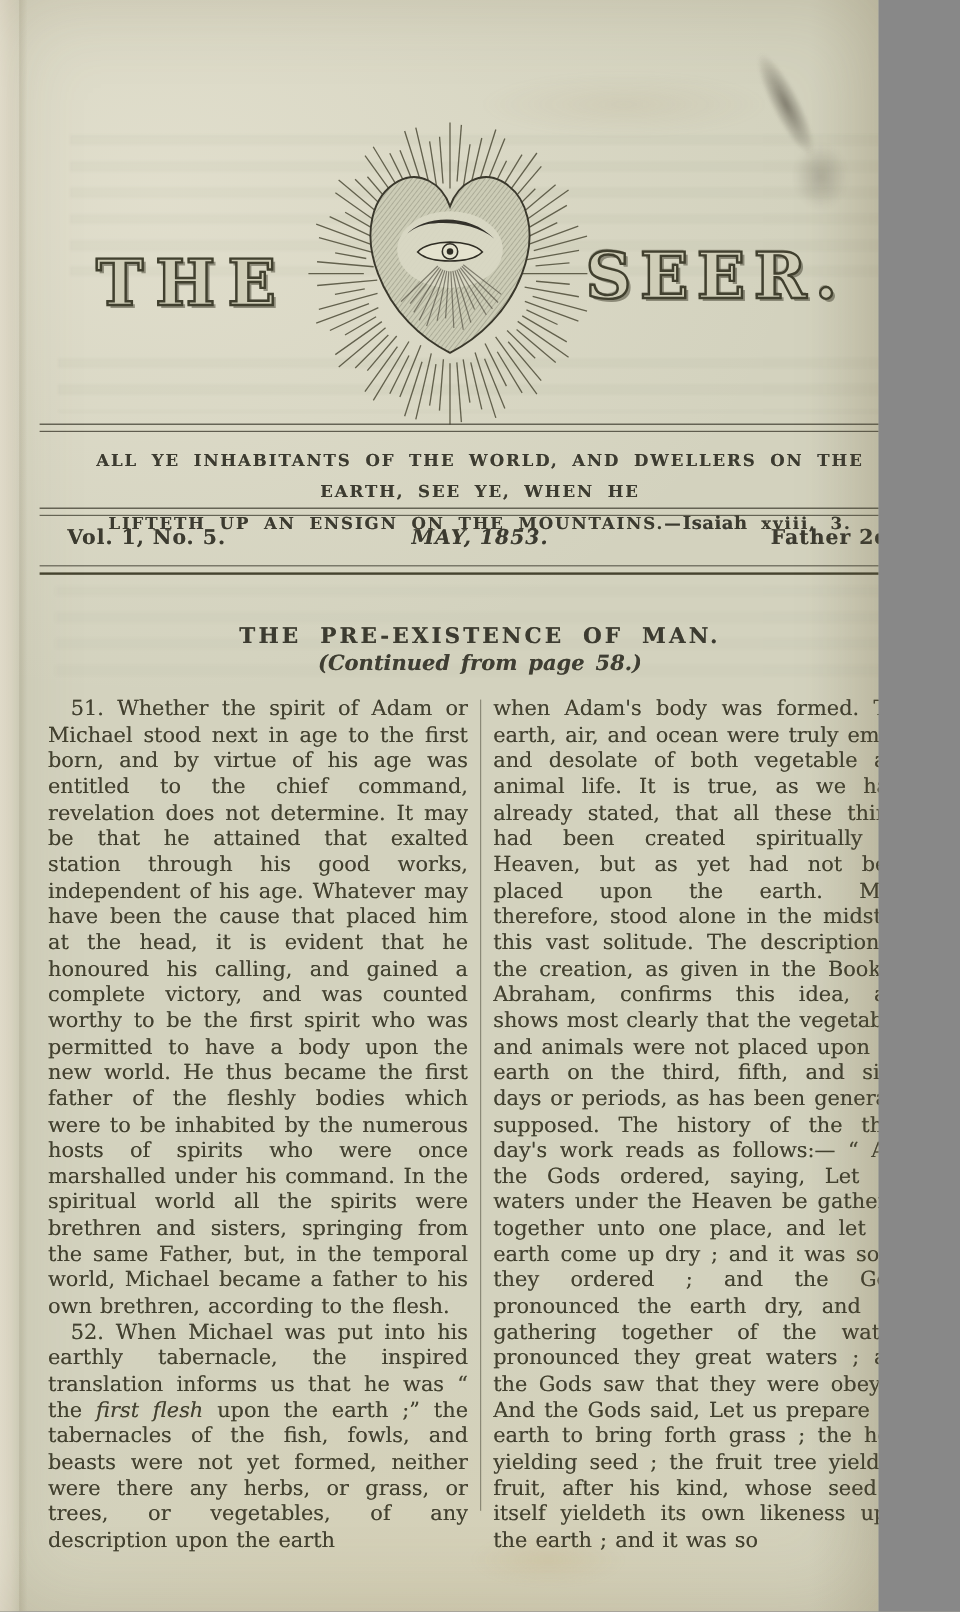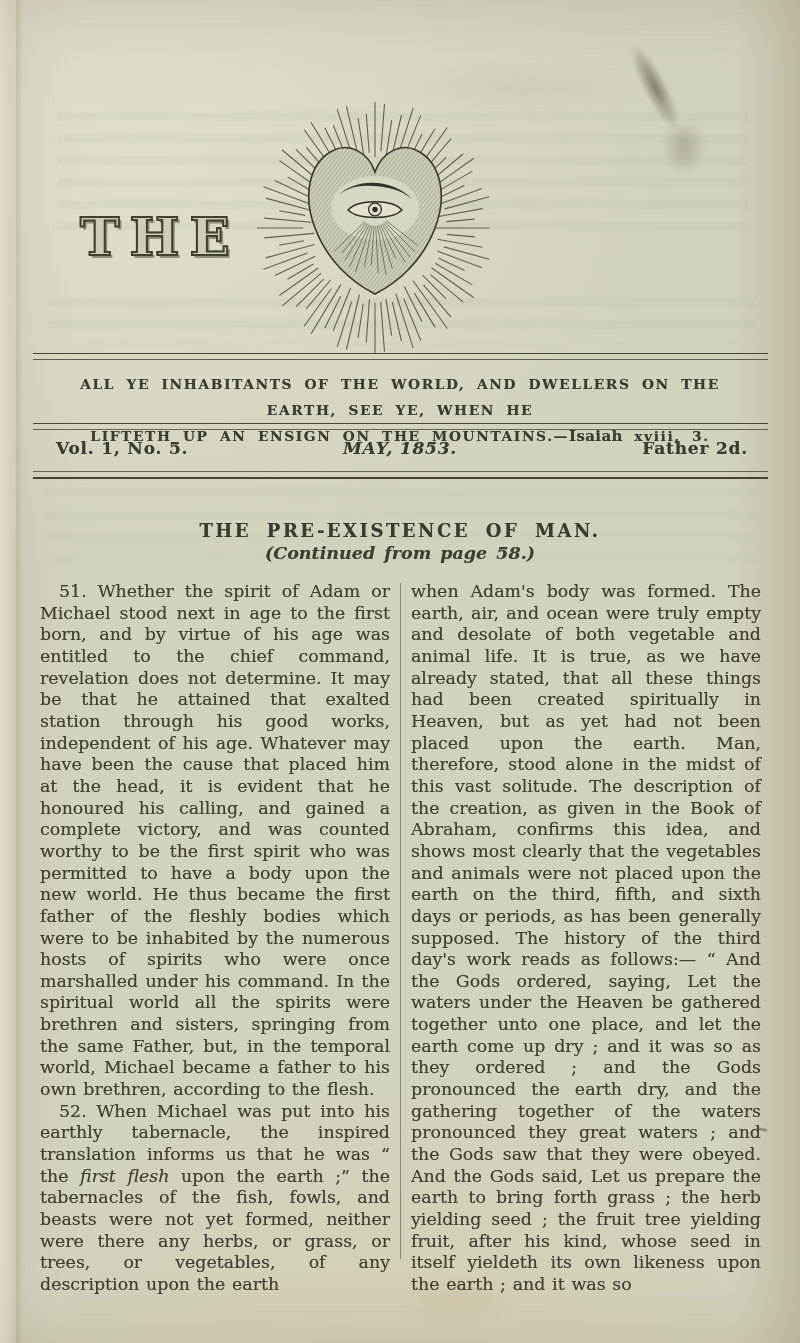--- a/index.html
+++ b/index.html
@@ -1,17 +1,17 @@
 <!DOCTYPE html>
 <html lang="en"><head>
 <meta charset="utf-8">
 <style>
   html,body { margin:0; padding:0; background:#888; }
   .page {
-    position:relative; width:800px; height:1343px; overflow:hidden;
+    position:relative; width:732px; height:1343px; overflow:hidden;
     background:
       radial-gradient(ellipse 900px 700px at 18% 12%, rgba(236,232,216,.55), rgba(236,232,216,0) 60%),
       radial-gradient(ellipse 700px 500px at 50% 105%, rgba(216,202,162,.35), rgba(216,202,162,0) 65%),
       linear-gradient(90deg, rgba(120,108,72,0) 92%, rgba(120,108,72,.14) 100%),
       #d3d2be;
     font-family:"DejaVu Serif", serif; color:#403e33;
   }
   .page::after{ content:""; position:absolute; inset:0; pointer-events:none;
     box-shadow: inset 0 0 70px rgba(118,106,72,.22); }
 
@@ -218,20 +218,21 @@
         <g transform="translate(0,-8)">
           <path d="M -37,-18 C -22,-35 16,-37 37,-15 C 22,-28 -4,-30 -20,-27 C -28,-25 -33,-22 -37,-18 Z" fill="#33312a"></path>
           <path d="M -27,-4 C -17,-15 17,-15 27,-4 C 17,6 -17,6 -27,-4 Z" fill="#e4e2ce" stroke="#2f2d24" stroke-width="1.3"></path>
           <circle cx="0" cy="-4.5" r="6.4" fill="none" stroke="#2f2d24" stroke-width="1.3"></circle>
           <circle cx="0" cy="-4.5" r="2.7" fill="#2f2d24"></circle>
         </g>
         <path d="M 0,-50 C -7,-70 -26,-80 -43,-71 C -65,-59 -73,-28 -60,6 C -48,38 -24,60 0,72 C 24,60 48,38 60,6 C 73,-28 65,-59 43,-71 C 26,-80 7,-70 0,-50 Z" fill="none" stroke="#3a382c" stroke-width="1.6"></path>
       </g>
     </svg>
 
+    <div class="ornate ornate-seer">SEER.</div>
   </header>
 
   <div class="rule rule-1"></div>
 
   <div class="epigraph">
     <div>ALL YE INHABITANTS OF THE WORLD, AND DWELLERS ON THE EARTH, SEE YE, WHEN HE</div>
     <div><span>LIFTETH UP AN ENSIGN ON THE MOUNTAINS.—</span><span class="cite">Isaiah</span><span> xviii, 3.</span></div>
   </div>
 
   <div class="rule rule-2"></div>

